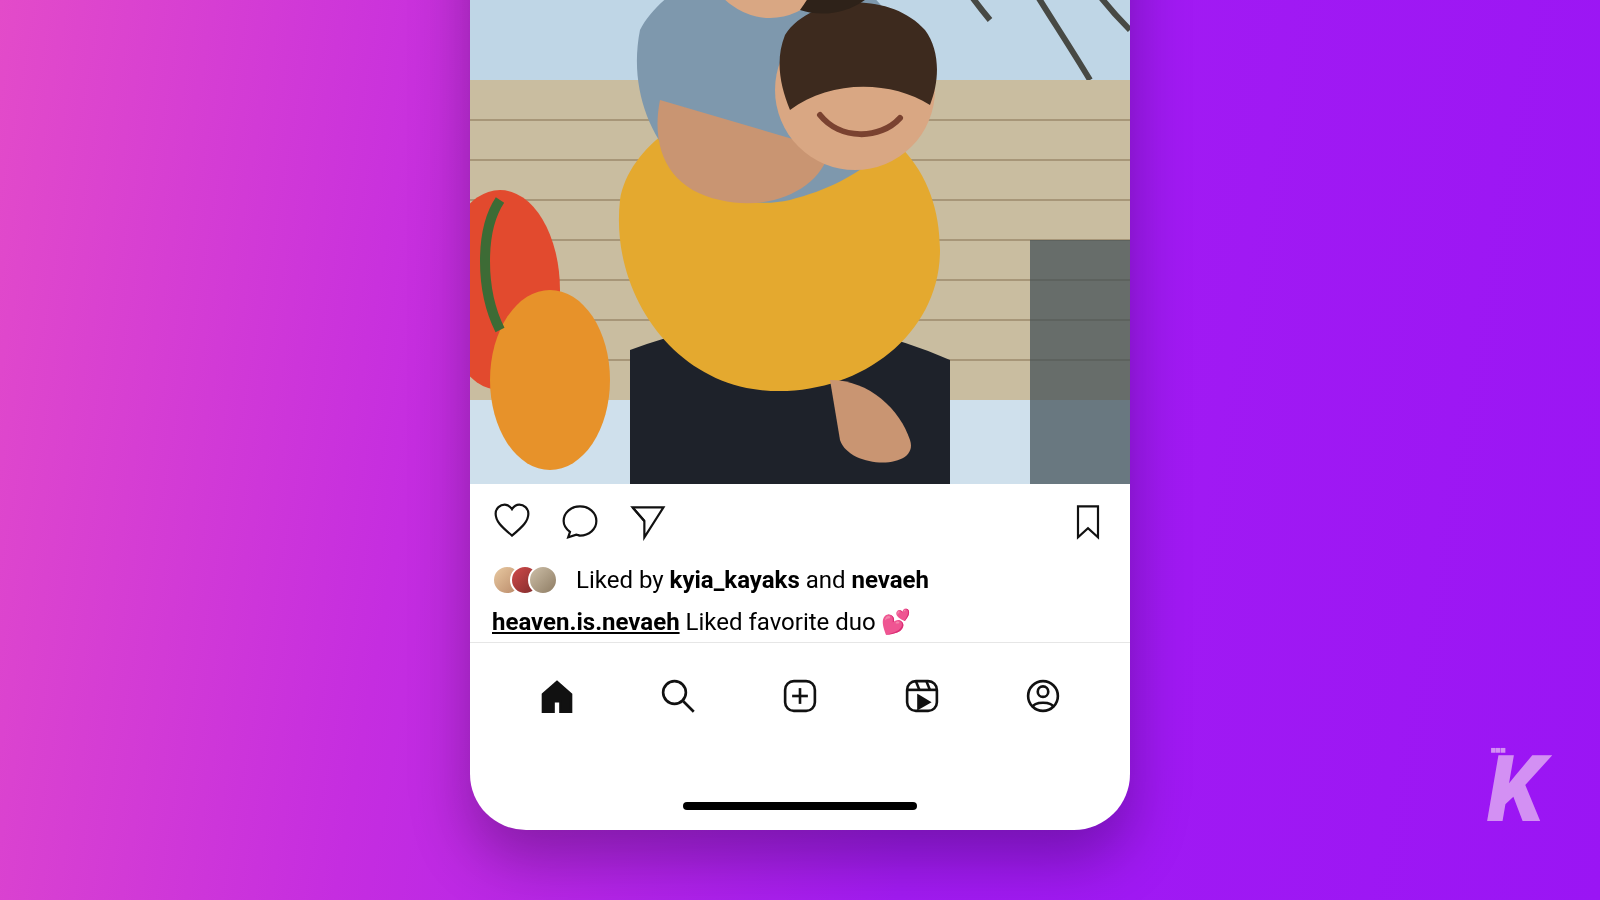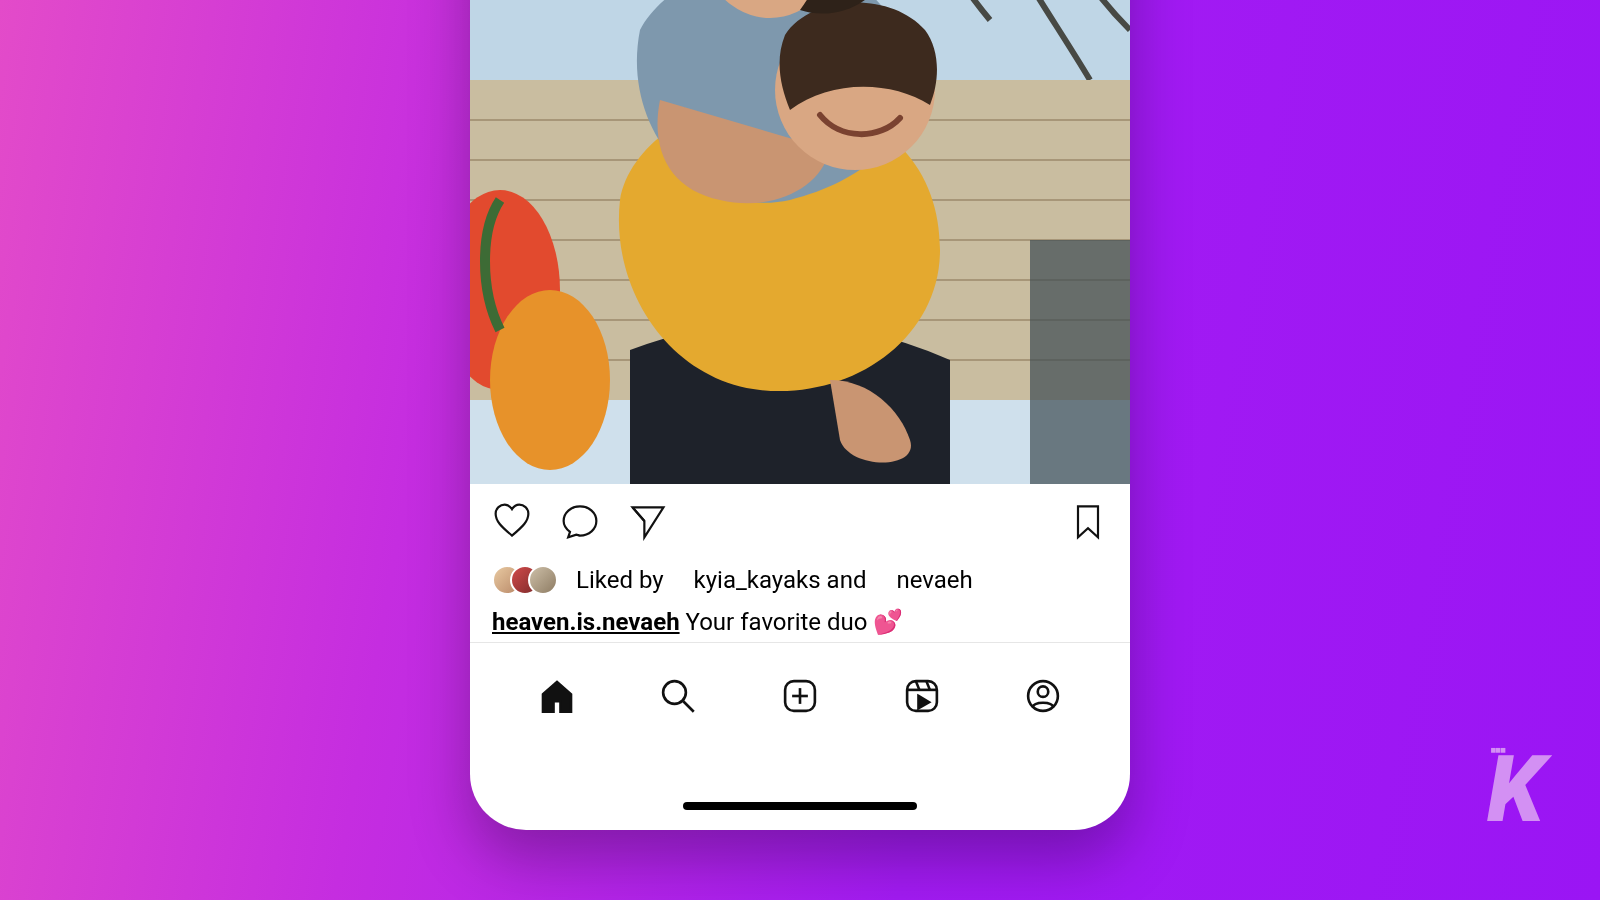--- a/index.html
+++ b/index.html
@@ -48,21 +48,21 @@
     position:relative;height:36px;width:72px;
   }
   .likes-avatars .av{
     width:30px;height:30px;border-radius:50%;box-sizing:border-box;
     border:2px solid #fff;position:absolute;top:3px;
   }
   .likes-avatars .a1{left:0;background:linear-gradient(135deg,#e8c9a1,#b98968);}
   .likes-avatars .a2{left:18px;background:linear-gradient(135deg,#d14a4a,#7e2b2b);}
   .likes-avatars .a3{left:36px;background:linear-gradient(135deg,#cdbfa8,#8e7c63);}
   .likes-text{white-space:nowrap;}
-  .likes-text b{font-weight:400;margin-left:24px;}
+  .likes-text b{font-weight:700;}
   
   .caption-row{
     position:absolute;left:0;top:784px;width:660px;
     padding:2px 22px;box-sizing:border-box;
     font-size:24px;color:#000;line-height:32px;
   }
   .caption-row .uname{font-weight:700;text-decoration:underline;}
   .caption-row .emoji{color:#ef5fa7;}
   .divider{
     position:absolute;left:0;top:822px;width:660px;height:1px;
@@ -201,21 +201,21 @@
         <span>Liked by</span>
         <b>kyia_kayaks</b>
         <span>and</span>
         <b>nevaeh</b>
       </span>
     </div>
 
     <div class="caption-row">
       <span class="uname">heaven.is.nevaeh</span>
       <span> </span>
-      <span>Your favorite duo</span>
+      <span>Liked favorite duo</span>
       <span> </span>
       <span class="emoji">💕</span>
     </div>
 
     <div class="divider"></div>
 
     <div class="bottom-nav">
       <div class="nav-ico home">
         <svg viewBox="0 0 48 48" width="42" height="42">
           <path d="M8 22 L24 8 L40 22 L40 42 L28 42 L28 30 L20 30 L20 42 L8 42 Z"></path>

